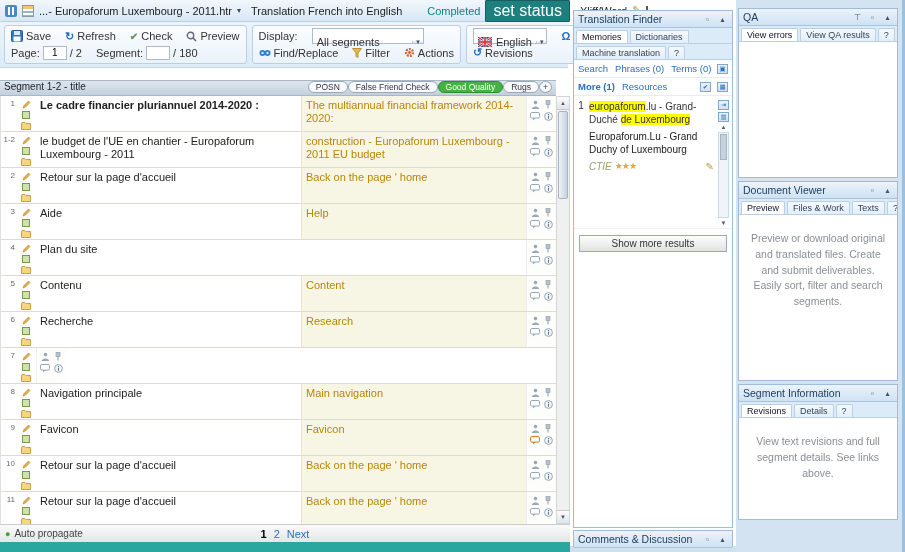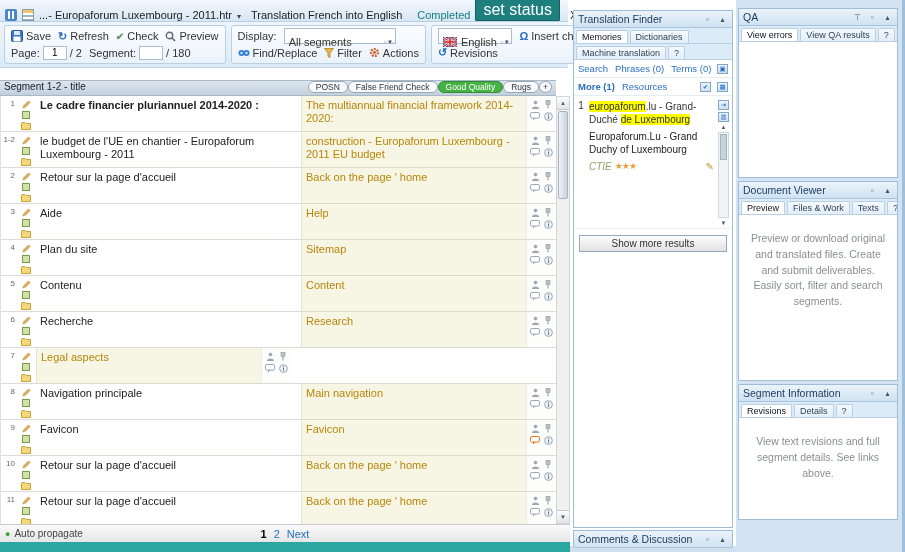--- a/index.html
+++ b/index.html
@@ -1,36 +1,36 @@
 <!DOCTYPE html>
 <html><head>
 <meta charset="utf-8">
 <style>
   *{margin:0;padding:0;box-sizing:border-box}
   html,body{width:905px;height:552px}
   body{font-family:"Liberation Sans",sans-serif;font-size:11px;color:#333;background:#fff;position:relative;overflow:hidden}
   button{font-family:inherit}
 
   
-  #titlebar{position:absolute;left:0;top:0;width:568px;height:22px;background:linear-gradient(#f2f7fc,#d8e7f5);border-bottom:1px solid #b9cfe4;display:flex;align-items:flex-end;gap:5px;padding:0 5px;white-space:nowrap;color:#222}
+  #titlebar{position:absolute;left:0;top:0;width:568px;height:22px;background:linear-gradient(#f2f7fc,#d8e7f5);border-bottom:1px solid #b9cfe4;display:flex;align-items:center;gap:5px;padding:0 5px;white-space:nowrap;color:#222}
   .appicon{width:12px;height:12px;background:#4a86c8;border-radius:2px;display:inline-block;position:relative;flex:none}
   .appicon::after{content:"";position:absolute;left:3px;top:2px;width:2px;height:8px;background:#fff;box-shadow:4px 0 0 #fff}
   .gridicon{width:12px;height:12px;display:inline-block;border:1px solid #8a9ba8;background:repeating-linear-gradient(#f6c46a 0 3px,#fff 3px 5px,#9ab4c8 5px 7px,#fff 7px 9px,#9ab4c8 9px 11px);flex:none}
   .caret{font-size:8px;color:#446}
   .divider{width:1px;height:14px;background:#b0c4d8}
-  .completed{color:#15807f;margin-left:10px}
+  .completed{color:#15807f;margin-left:20px}
   .setstatus{background:#1e7f7f;color:#fff;border:1px solid #14605f;font-size:16px;padding:1px 7px;border-radius:1px}
   .winbox{width:11px;height:9px;border:1px solid #556;border-top:3px solid #556;display:inline-block}
   .spacer{flex:1}
   .pencilglyph{color:#b8952f;font-size:11px}
 
   
   #toolbar{position:absolute;left:0;top:22px;width:568px;height:46px;background:linear-gradient(#edf4fb,#dcebf8);border-bottom:1px solid #c2d6ea;display:flex;gap:5px;padding:3px 4px}
   .tgroup{border:1px solid #b9cfe4;border-radius:3px;background:linear-gradient(#fbfdff,#eaf2fa);padding:2px 6px;display:flex;flex-direction:column;justify-content:space-between}
-  .trow{display:flex;align-items:center;gap:7px;height:17px;white-space:nowrap}
+  .trow{display:flex;align-items:center;gap:14px;height:17px;white-space:nowrap}
   .tbtn{display:inline-flex;align-items:center;gap:3px;color:#333}
   .glyph-blue{color:#2a6fc0;font-weight:bold;font-size:11px}
   .glyph-green{color:#649464;font-weight:bold;font-size:10px}
   .tlabel{color:#333}
   .tinput{width:24px;height:14px;border:1px solid #aabccd;background:#fff;font-size:10px;text-align:center}
   .dropdown{display:inline-flex;align-items:center;border:1px solid #aabccd;background:#fff;height:16px;padding:12px 0 0 4px;gap:4px}
   .dropbtn{border-left:1px solid #c2d2e0;height:100%;display:flex;align-items:center;background:linear-gradient(#f2f7fc,#dae7f3);padding:0 3px;font-size:7px;color:#446}
 
   
   #segbar{position:absolute;left:0;top:80px;width:556px;height:16px;background:linear-gradient(#dde6ee,#c3d0dc);border-top:1px solid #a8b8c6;border-bottom:1px solid #a8b8c6;display:flex;align-items:flex-start;padding:0 4px;font-size:10px;color:#223;gap:4px}
@@ -443,21 +443,20 @@
             <rect x="0.5" y="0.5" width="7" height="7" fill="#cfe3a8" stroke="#7a9a4a"></rect>
           </svg>
         </span>
         <span class="rowic">
           <svg width="10" height="8" viewBox="0 0 10 8">
             <path d="M0.5 2 V7.5 H9.5 V1.5 H5 L4 0.5 H1 Z" fill="#f5d87a" stroke="#c8a23c"></path>
           </svg>
         </span>
       </div>
       <div class="c-src">Plan du site</div>
-      <div class="c-tgt">Sitemap</div>
       <div class="c-ricons">
         <span class="rowic">
           <svg width="9" height="9" viewBox="0 0 9 9">
             <circle cx="4.5" cy="2.6" r="1.8" fill="#9aa7b4"></circle>
             <path d="M0.8 9 C0.8 5.6 8.2 5.6 8.2 9 Z" fill="#9aa7b4"></path>
           </svg>
         </span>
         <span class="rowic">
           <svg width="8" height="9" viewBox="0 0 8 9">
             <rect x="2" y="0.5" width="4" height="4" fill="#b8c2cc" stroke="#8d979f" stroke-width="0.6"></rect>
@@ -589,21 +588,20 @@
           <svg width="8" height="8" viewBox="0 0 8 8">
             <rect x="0.5" y="0.5" width="7" height="7" fill="#cfe3a8" stroke="#7a9a4a"></rect>
           </svg>
         </span>
         <span class="rowic">
           <svg width="10" height="8" viewBox="0 0 10 8">
             <path d="M0.5 2 V7.5 H9.5 V1.5 H5 L4 0.5 H1 Z" fill="#f5d87a" stroke="#c8a23c"></path>
           </svg>
         </span>
       </div>
-      <div class="c-tgt">Legal aspects</div>
       <div class="c-ricons">
         <span class="rowic">
           <svg width="9" height="9" viewBox="0 0 9 9">
             <circle cx="4.5" cy="2.6" r="1.8" fill="#9aa7b4"></circle>
             <path d="M0.8 9 C0.8 5.6 8.2 5.6 8.2 9 Z" fill="#9aa7b4"></path>
           </svg>
         </span>
         <span class="rowic">
           <svg width="8" height="9" viewBox="0 0 8 9">
             <rect x="2" y="0.5" width="4" height="4" fill="#b8c2cc" stroke="#8d979f" stroke-width="0.6"></rect>

